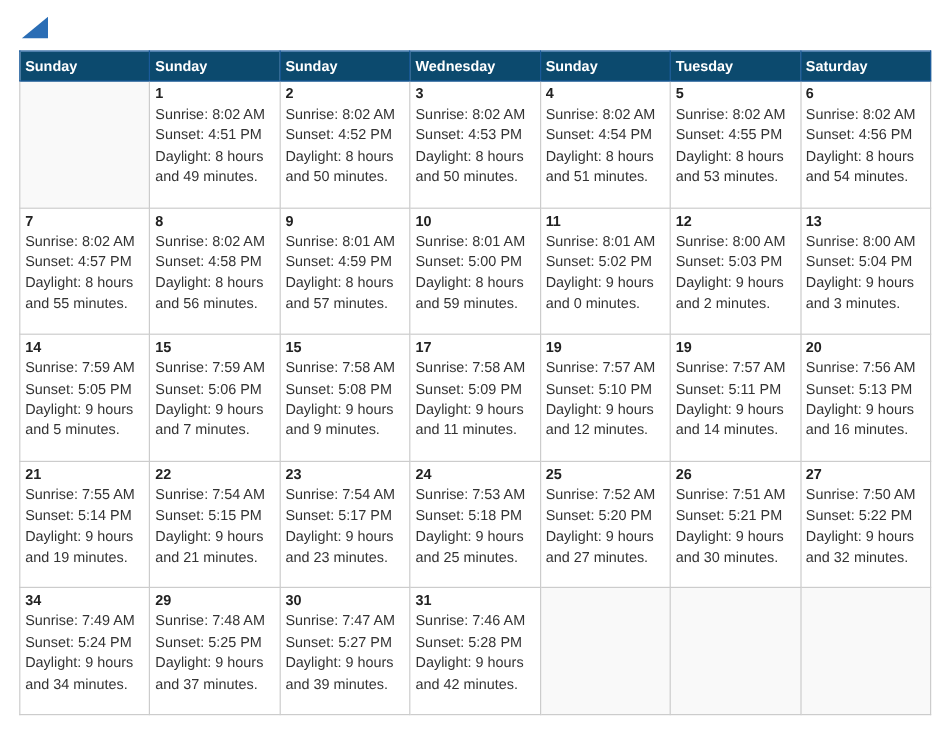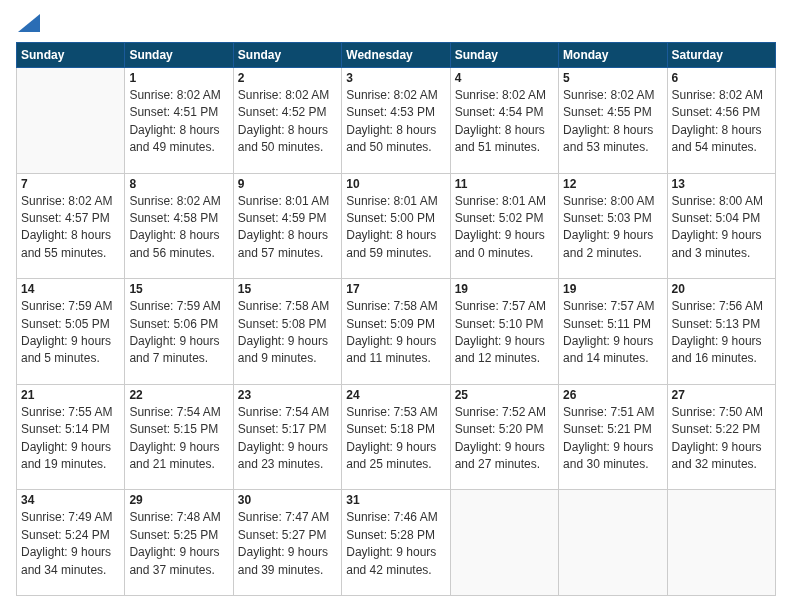--- a/index.html
+++ b/index.html
@@ -108,21 +108,21 @@
   </div>
 
   <table class="calendar">
     <thead>
       <tr>
       <th>Sunday</th>
           <th>Sunday</th>
           <th>Sunday</th>
           <th>Wednesday</th>
           <th>Sunday</th>
-          <th>Monday</th>
+          <th>Tuesday</th>
           <th>Saturday</th>
         </tr>
     </thead>
     <tbody id="calendar-body">
     <tr>
           <td class="empty"></td>
           <td>
             <span class="day-num">1</span>
             <div class="day-info">Sunrise: 8:02 AM<br>Sunset: 4:51 PM<br>Daylight: 8 hours<br>and 49 minutes.</div>
           </td>

